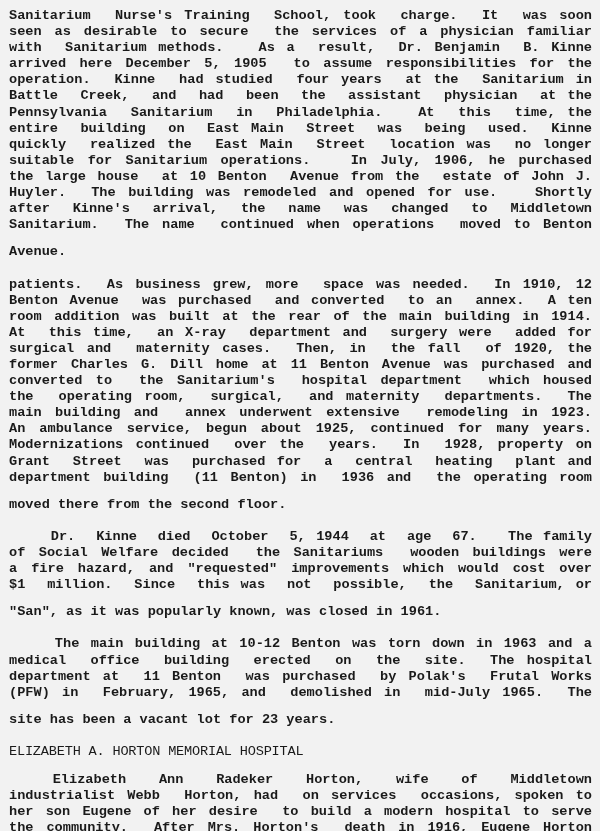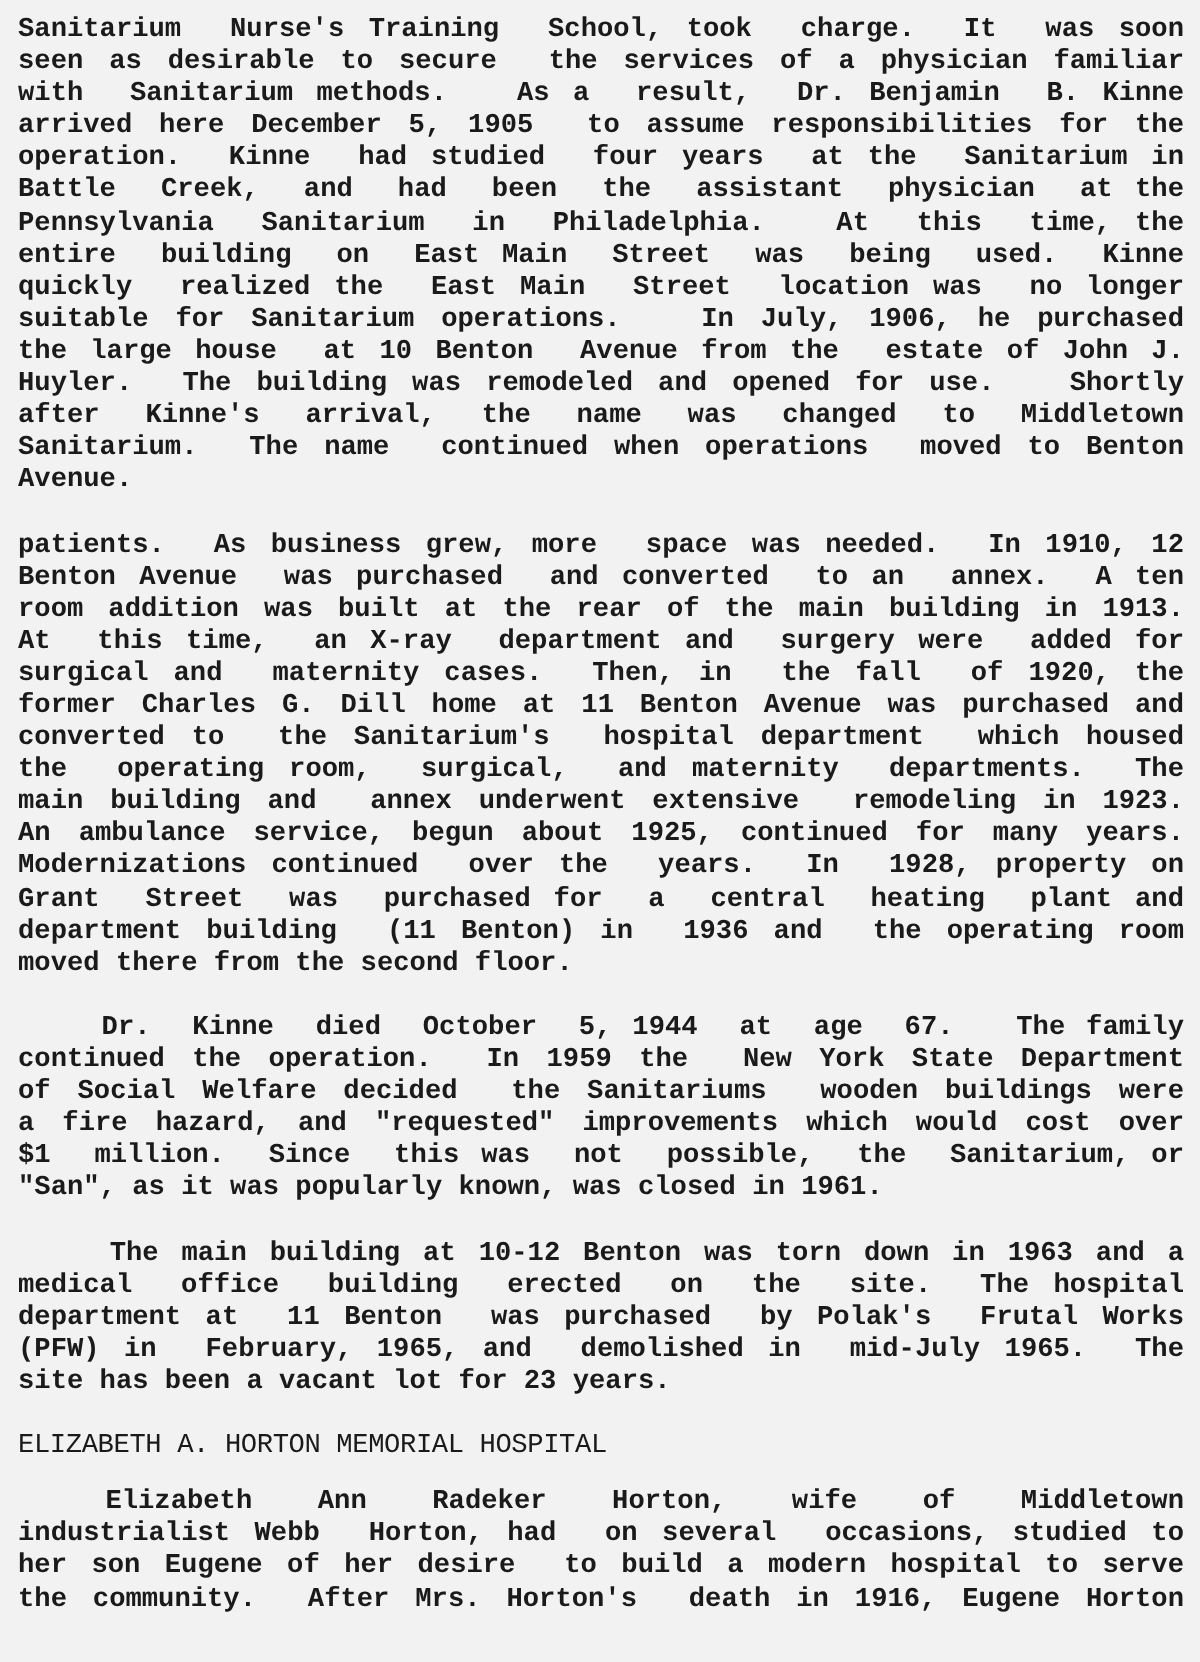--- a/index.html
+++ b/index.html
@@ -26,20 +26,21 @@
     .line {
       display: block;
       white-space: pre;
       text-align: justify;
       text-align-last: justify;
       height: 16.1px;
       overflow: visible;
     }
     .line.last {
       text-align-last: left;
+      margin-top: 11px;
     }
     .para {
       margin: 0 0 16.1px 0;
       font-weight: bold;
     }
     .heading {
       text-align: left;
       white-space: pre;
       height: 16.1px;
       margin: 6px 0 12px 0;
@@ -65,54 +66,53 @@
     <span class="line">the large house  at 10 Benton  Avenue from the  estate of John J.</span>
     <span class="line">Huyler.  The building was remodeled and opened for use.   Shortly</span>
     <span class="line">after  Kinne's  arrival,  the  name  was  changed  to  Middletown</span>
     <span class="line">Sanitarium.  The name  continued when operations  moved to Benton</span>
     <span class="line last">Avenue.</span>
   </div>
 
   <div class="para">
     <span class="line">patients.  As business grew, more  space was needed.  In 1910, 12</span>
     <span class="line">Benton Avenue  was purchased  and converted  to an  annex.  A ten</span>
-    <span class="line">room addition was built at the rear of the main building in 1913.</span>
+    <span class="line">room addition was built at the rear of the main building in 1914.</span>
     <span class="line">At  this time,  an X-ray  department and  surgery were  added for</span>
     <span class="line">surgical and  maternity cases.  Then, in  the fall  of 1920, the</span>
     <span class="line">former Charles G. Dill home at 11 Benton Avenue was purchased and</span>
     <span class="line">converted to  the Sanitarium's  hospital department  which housed</span>
     <span class="line">the  operating room,  surgical,  and maternity  departments.  The</span>
     <span class="line">main building and  annex underwent extensive  remodeling in 1923.</span>
     <span class="line">An ambulance service, begun about 1925, continued for many years.</span>
     <span class="line">Modernizations continued  over the  years.  In  1928, property on</span>
     <span class="line">Grant  Street  was  purchased for  a  central  heating  plant and</span>
     <span class="line">department building  (11 Benton) in  1936 and  the operating room</span>
     <span class="line last">moved there from the second floor.</span>
   </div>
 
   <div class="para">
     <span class="line">    Dr.  Kinne  died  October  5, 1944  at  age  67.   The family</span>
-    <span class="line">continued the operation.  In 1959 the  New York State Department</span>
     <span class="line">of Social Welfare decided  the Sanitariums  wooden buildings were</span>
     <span class="line">a fire hazard, and "requested" improvements which would cost over</span>
     <span class="line">$1  million.  Since  this was  not  possible,  the  Sanitarium, or</span>
     <span class="line last">"San", as it was popularly known, was closed in 1961.</span>
   </div>
 
   <div class="para">
     <span class="line">    The main building at 10-12 Benton was torn down in 1963 and a</span>
     <span class="line">medical  office  building  erected  on  the  site.  The hospital</span>
     <span class="line">department at  11 Benton  was purchased  by Polak's  Frutal Works</span>
     <span class="line">(PFW) in  February, 1965, and  demolished in  mid-July 1965.  The</span>
     <span class="line last">site has been a vacant lot for 23 years.</span>
   </div>
 
   <div class="heading">ELIZABETH A. HORTON MEMORIAL HOSPITAL</div>
 
   <div class="para">
     <span class="line">    Elizabeth   Ann   Radeker   Horton,   wife   of   Middletown</span>
-    <span class="line">industrialist Webb  Horton, had  on several  occasions, studied to</span>
+    <span class="line">industrialist Webb  Horton, had  on services  occasions, spoken to</span>
     <span class="line">her son Eugene of her desire  to build a modern hospital to serve</span>
     <span class="line">the community.  After Mrs. Horton's  death in 1916, Eugene Horton</span>
 
   </div>
 
 </div>
 
 </body></html>

